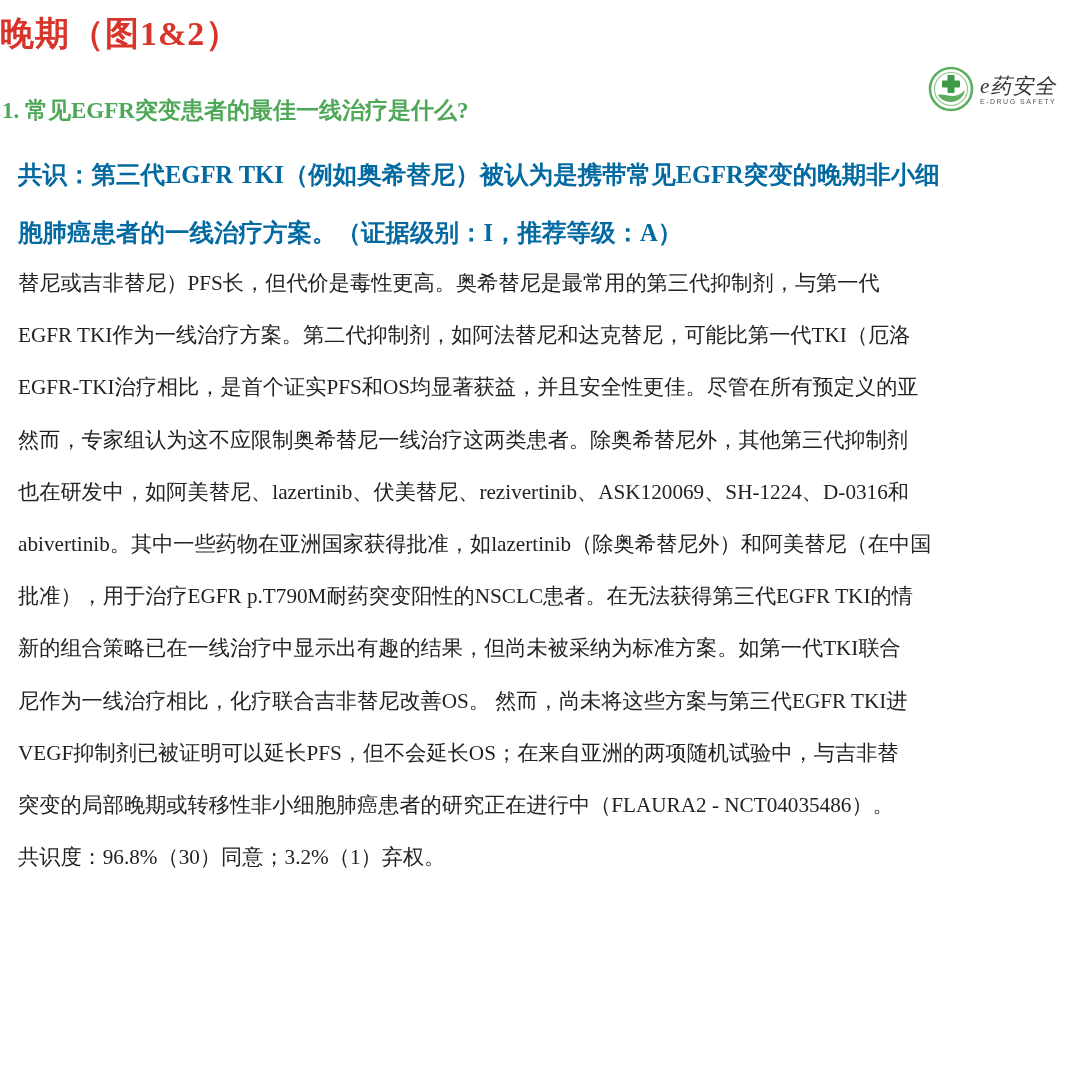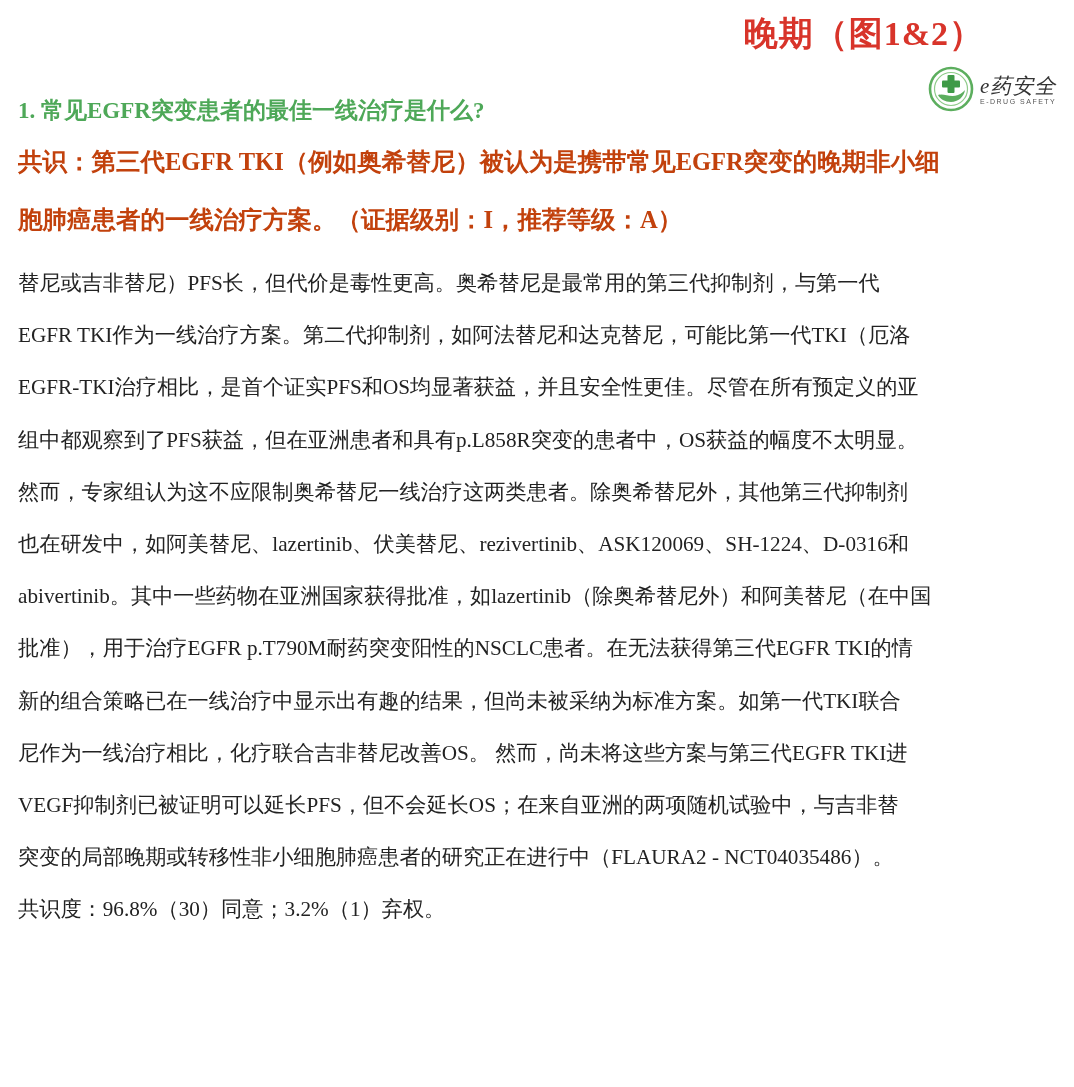--- a/index.html
+++ b/index.html
@@ -13,21 +13,21 @@
       position: relative;
       overflow: hidden;
       font-family: "Liberation Serif", "DejaVu Serif", serif;
       color: #1a1a1a;
     }
     .page-title {
       position: absolute;
       top: 8px;
       left: 0;
       width: 984px;
-      text-align: right;
+      text-align: left;
       font-size: 34px;
       font-weight: bold;
       color: #d8342a;
       line-height: 52px;
       letter-spacing: 1px;
     }
     .logo {
       position: absolute;
       left: 928px;
       top: 63px;
@@ -58,35 +58,35 @@
     .logo-en {
       font-family: "Liberation Sans", "DejaVu Sans", sans-serif;
       font-size: 7px;
       letter-spacing: 1.5px;
       color: #555555;
       white-space: nowrap;
     }
     .question {
       position: absolute;
       top: 91px;
-      left: 18px;
+      left: 2px;
       font-size: 23px;
       font-weight: bold;
       color: #4ea858;
       line-height: 40px;
       white-space: nowrap;
     }
     .consensus {
       position: absolute;
-      top: 133px;
+      top: 146px;
       left: 18px;
       width: 1050px;
       font-size: 24.5px;
       font-weight: bold;
-      color: #c2410c;
+      color: #0369a1;
       line-height: 58px;
     }
     .consensus .line {
       display: block;
       white-space: nowrap;
     }
     .body-text {
       position: absolute;
       top: 257px;
       left: 18px;
@@ -124,21 +124,20 @@
 
 <div class="consensus">
   <span class="line">共识：第三代EGFR TKI（例如奥希替尼）被认为是携带常见EGFR突变的晚期非小细</span>
   <span class="line">胞肺癌患者的一线治疗方案。（证据级别：I，推荐等级：A）</span>
 </div>
 
 <div class="body-text">
   <span class="line">替尼或吉非替尼）PFS长，但代价是毒性更高。奥希替尼是最常用的第三代抑制剂，与第一代</span>
   <span class="line">EGFR TKI作为一线治疗方案。第二代抑制剂，如阿法替尼和达克替尼，可能比第一代TKI（厄洛</span>
   <span class="line">EGFR-TKI治疗相比，是首个证实PFS和OS均显著获益，并且安全性更佳。尽管在所有预定义的亚</span>
-  <span class="line">组中都观察到了PFS获益，但在亚洲患者和具有p.L858R突变的患者中，OS获益的幅度不太明显。</span>
   <span class="line">然而，专家组认为这不应限制奥希替尼一线治疗这两类患者。除奥希替尼外，其他第三代抑制剂</span>
   <span class="line">也在研发中，如阿美替尼、lazertinib、伏美替尼、rezivertinib、ASK120069、SH-1224、D-0316和</span>
   <span class="line">abivertinib。其中一些药物在亚洲国家获得批准，如lazertinib（除奥希替尼外）和阿美替尼（在中国</span>
   <span class="line">批准），用于治疗EGFR p.T790M耐药突变阳性的NSCLC患者。在无法获得第三代EGFR TKI的情</span>
   <span class="line">新的组合策略已在一线治疗中显示出有趣的结果，但尚未被采纳为标准方案。如第一代TKI联合</span>
   <span class="line">尼作为一线治疗相比，化疗联合吉非替尼改善OS。 然而，尚未将这些方案与第三代EGFR TKI进</span>
   <span class="line">VEGF抑制剂已被证明可以延长PFS，但不会延长OS；在来自亚洲的两项随机试验中，与吉非替</span>
   <span class="line">突变的局部晚期或转移性非小细胞肺癌患者的研究正在进行中（FLAURA2 - NCT04035486）。</span>
   <span class="line">共识度：96.8%（30）同意；3.2%（1）弃权。</span>
 </div>

